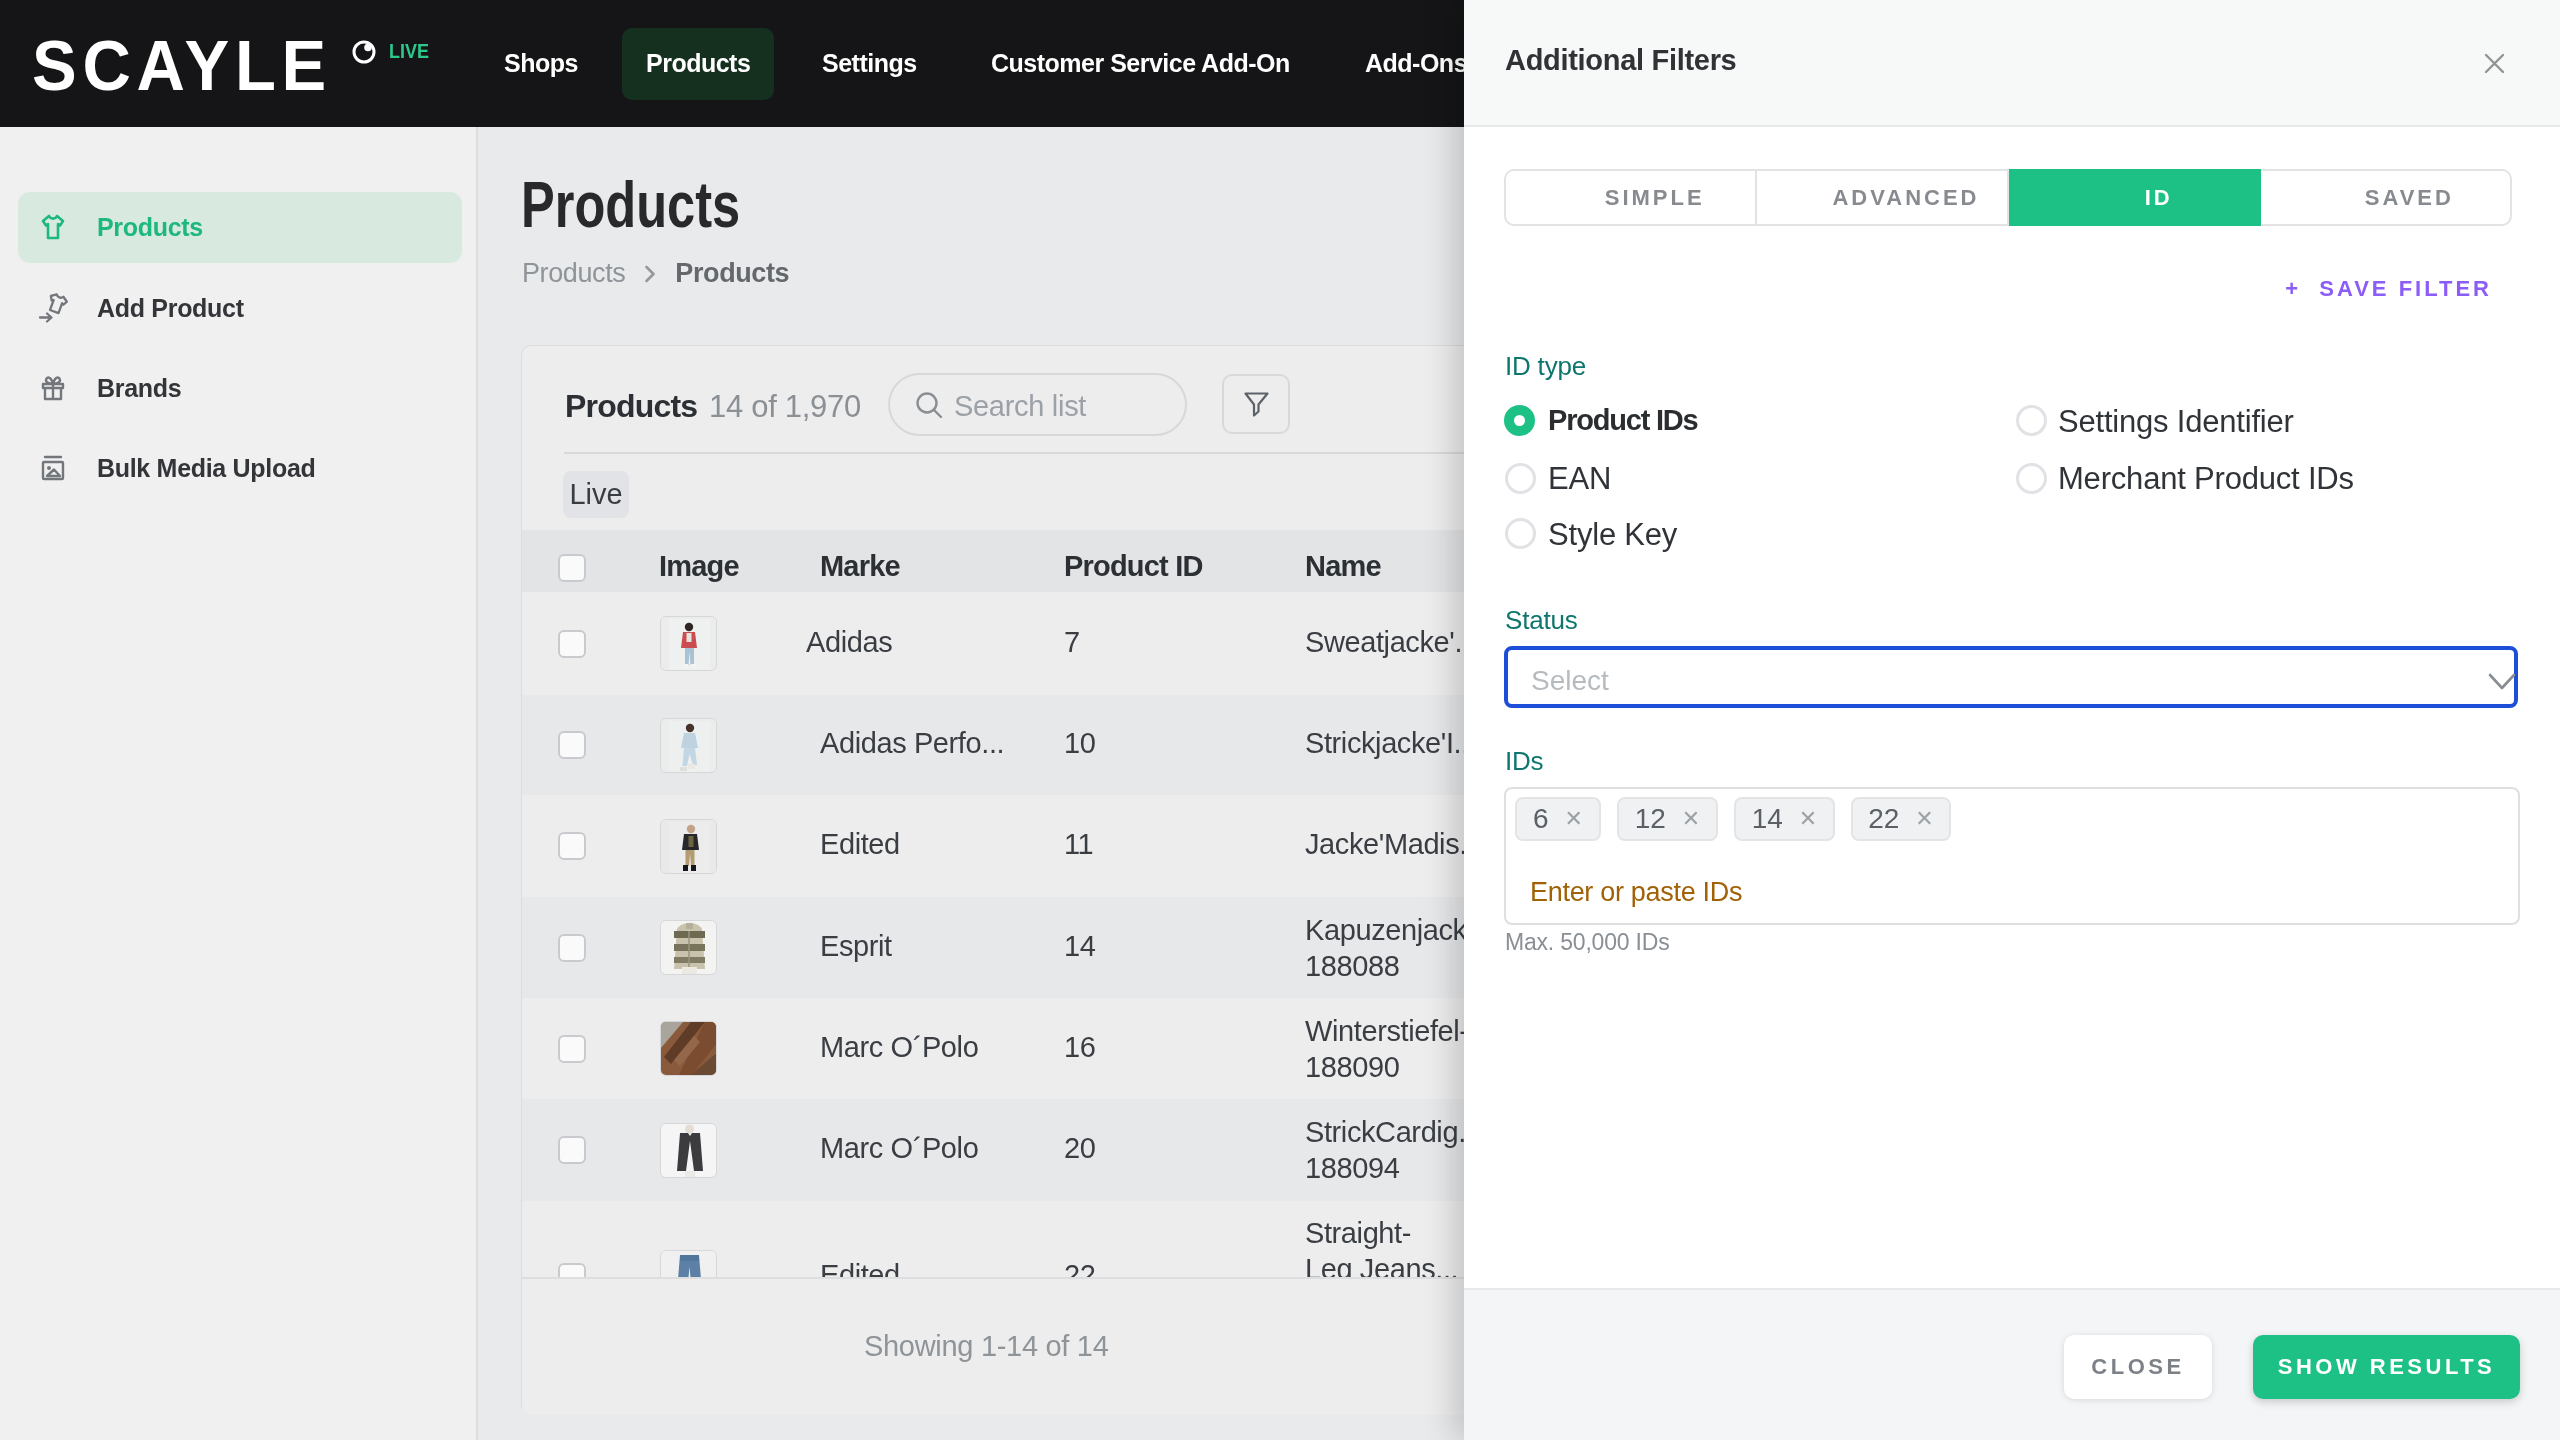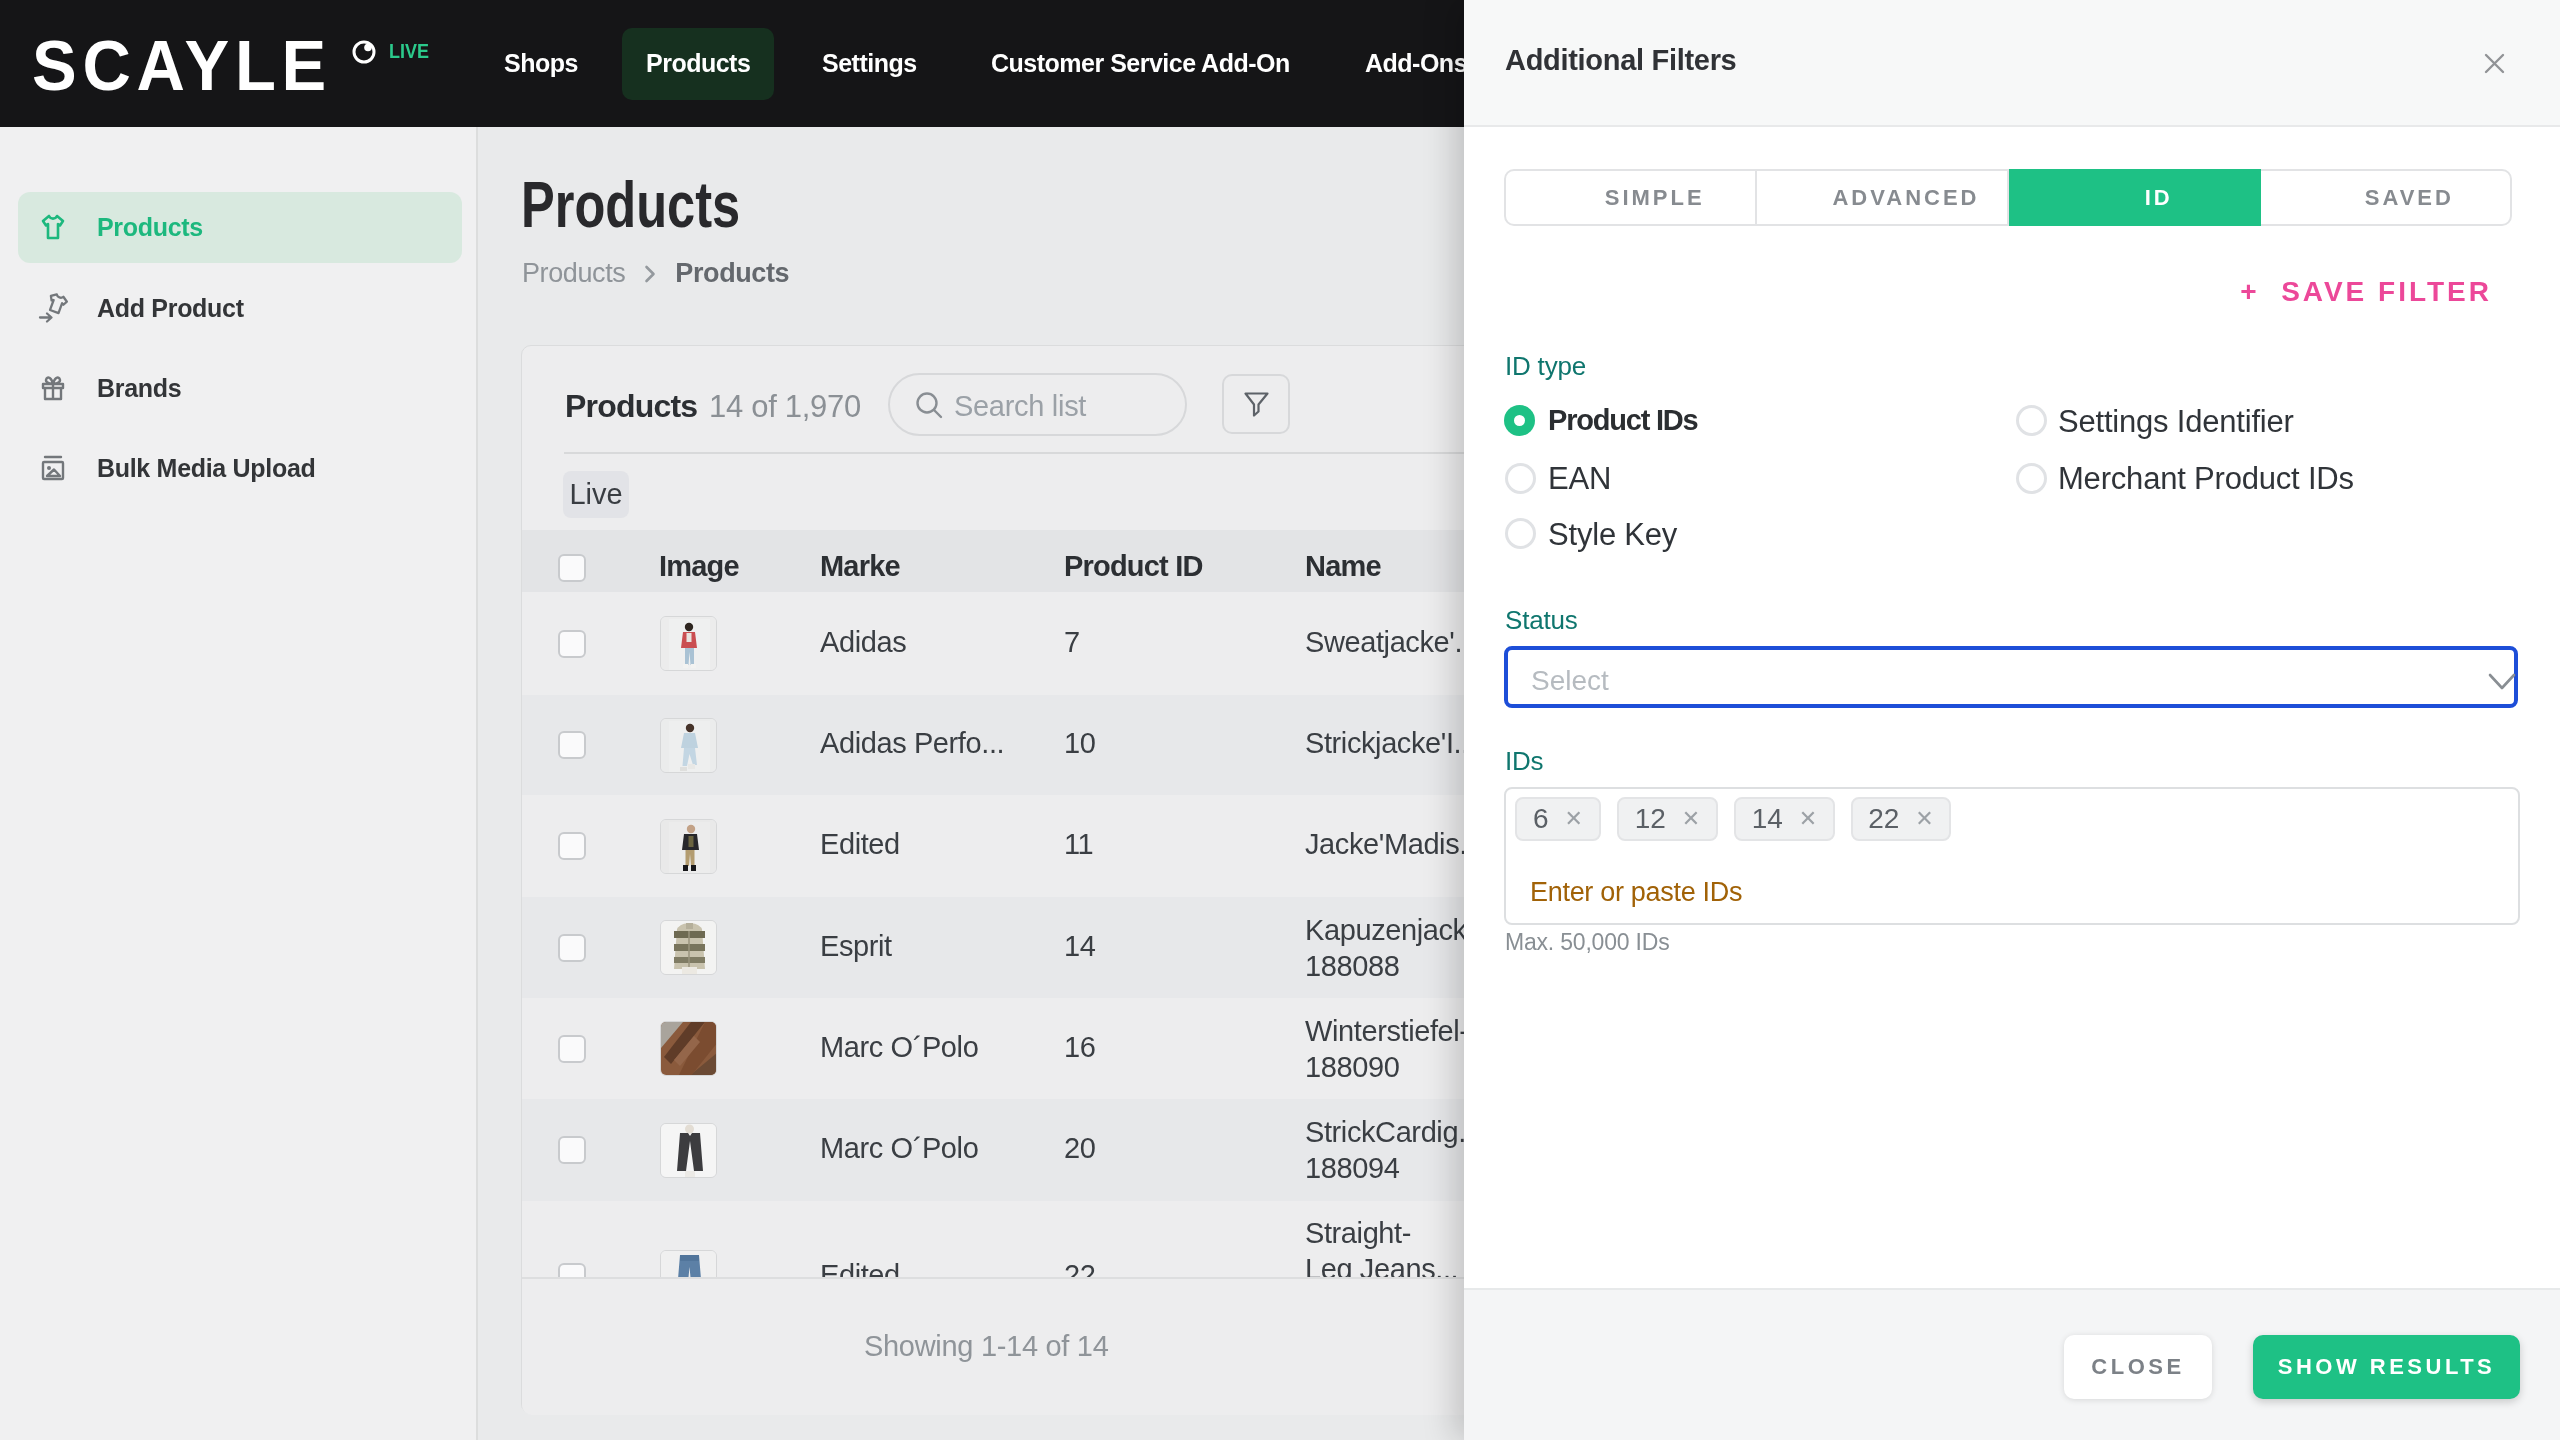--- a/index.html
+++ b/index.html
@@ -30,21 +30,21 @@
 .cell { position:absolute; font-size:29px; letter-spacing:-0.4px; color:#3a3e43; }
 
 
 #panel { position:absolute; left:1464px; top:0; width:1096px; height:1440px; background:#ffffff; box-shadow:-10px 0 30px rgba(0,0,0,0.18); }
 #panelhead { position:absolute; left:0; top:0; width:1256px; height:127px; background:#f7f8f8; border-bottom:2px solid #e8e9ea; }
 #paneltitle { position:absolute; left:41px; top:44px; font-size:29px; font-weight:700; letter-spacing:-0.3px; color:#303236; }
 #tabs { position:absolute; left:40px; top:169px; width:1008px; height:57px; border:2px solid #e2e3e5; border-radius:10px; background:#fff; display:flex; }
 .tab { flex:1; display:flex; align-items:center; justify-content:center; font-size:22px; font-weight:700; letter-spacing:3px; color:#878b90; border-right:2px solid #e2e3e5;padding-left:48px; }
 .tab:last-child { border-right:none; }
 .tab.active { background:#1ec185; color:#fff; margin:-2px 0; border:none; flex:none; width:252px; }
-#savefilter { position:absolute; right:68px; top:276px; font-size:28px; font-weight:700; letter-spacing:3px; color:#ec4899; }
+#savefilter { position:absolute; right:68px; top:276px; font-size:22px; font-weight:700; letter-spacing:3px; color:#8b5cf6; }
 .plabel { position:absolute; left:41px; font-size:26px; letter-spacing:-0.2px; color:#0f766e; }
 .radio { position:absolute; width:31px; height:31px; border:3px solid #e0e2e5; border-radius:50%; background:#fff; }
 .radio.sel { border:none; background:#1ec185; }
 .radio.sel::after { content:""; position:absolute; left:10px; top:10px; width:11px; height:11px; background:#fff; border-radius:50%; }
 .rlabel { position:absolute; font-size:31px; letter-spacing:-0.2px; color:#303439; }
 #statussel { position:absolute; left:40px; top:646px; width:1014px; height:62px; border:4px solid #1d4ed8; border-radius:8px; background:#fff; }
 #idsbox { position:absolute; left:40px; top:787px; width:1016px; height:138px; border:2px solid #dddfe1; border-radius:8px; background:#fff; }
 .chip { position:absolute; top:8px; height:44px; background:#f0f1f2; border:2px solid #e3e4e6; border-radius:8px; display:flex; align-items:center; justify-content:center; gap:16px; font-size:28px; color:#5b6066; }
 .chipx { font-size:22px; color:#9ca1a6; }
 #panelfoot { position:absolute; left:0; top:1288px; width:1096px; height:152px; background:#f4f5f6; border-top:2px solid #e7e9ea; }
@@ -146,21 +146,21 @@
       <div class="thumb" style="top:24px"><svg width="57" height="55" viewBox="0 0 57 55">
               <rect width="57" height="55" fill="#ececec"></rect>
               <rect x="8" y="2" width="41" height="51" fill="#eff0f0"></rect>
               <circle cx="28" cy="10" r="4.2" fill="#2e2620"></circle>
               <path d="M22 15 h12 l2 16 h-16 z" fill="#ca4e51"></path>
               <rect x="25.5" y="16" width="5" height="9" fill="#e8e4e0"></rect>
               <path d="M24 31 h9 v17 h-3.5 l-1-13 -1 13 h-3.5 z" fill="#a9c2d4"></path>
               <rect x="22" y="47" width="5" height="4" fill="#f3f3f1"></rect>
               <rect x="30" y="47" width="5" height="4" fill="#f3f3f1"></rect>
             </svg></div>
-      <div class="cell" style="left:298px;top:33.5px">Adidas</div>
+      <div class="cell" style="left:284px;top:33.5px">Adidas</div>
       <div class="cell" style="left:542px;top:33.5px">7</div>
       <div class="cell" style="left:783px;top:33.5px">Sweatjacke'...</div>
     </div>
     <div class="row" style="top:349px;height:100px;background:#e7e8ea">
       <div class="cb" style="top:36px"></div>
       <div class="thumb" style="top:22.5px"><svg width="57" height="55" viewBox="0 0 57 55">
               <rect width="57" height="55" fill="#ebecec"></rect>
               <rect x="8" y="2" width="41" height="51" fill="#eeefef"></rect>
               <circle cx="29" cy="9" r="4.2" fill="#46332a"></circle>
               <path d="M23 14 h11 l3 15 h-17 z" fill="#bed2df"></path>

